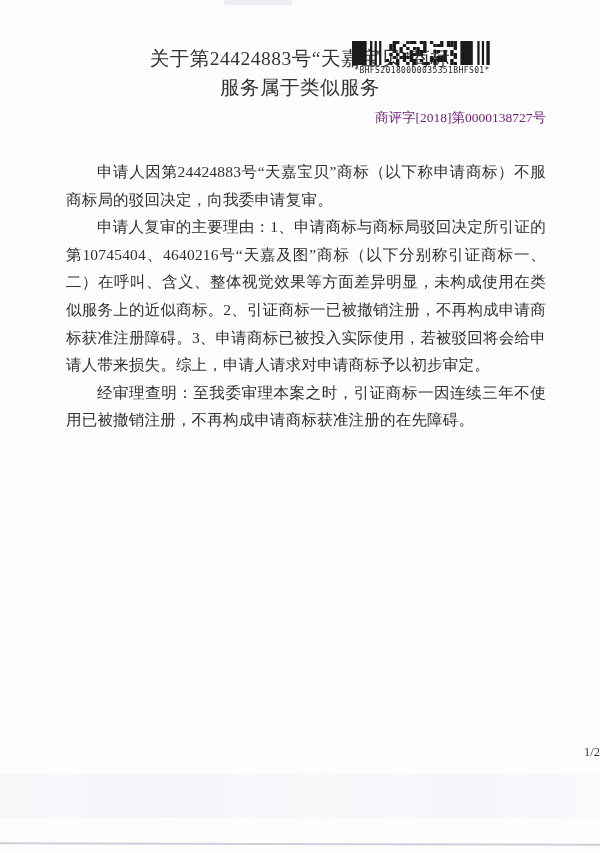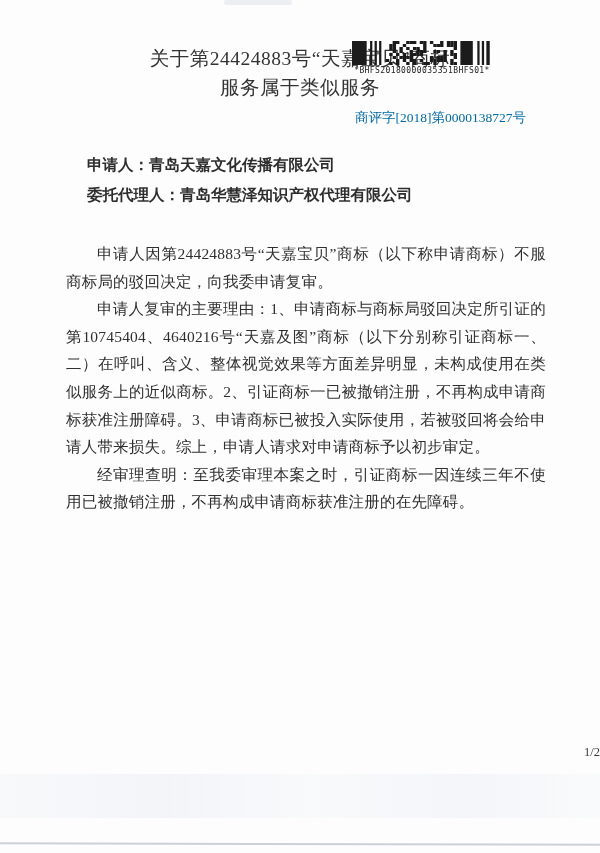--- a/index.html
+++ b/index.html
@@ -23,21 +23,21 @@
     margin-top:1px; font-family:"DejaVu Sans Mono",monospace;
     font-size:8px; letter-spacing:0.4px; color:#222; white-space:nowrap;
   }
 
   .authority {
     margin:88px 20px 0; text-align:center;
     font-size:30px; line-height:38px; font-weight:bold;
     color:#cb3a31; letter-spacing:0.5px; white-space:nowrap;
   }
   .subject { margin-top:44px; text-align:center; font-size:19.5px; line-height:29px; color:#333; letter-spacing:0.5px; }
-  .doc-number { margin-top:7px; padding-right:74px; text-align:right; font-size:13.5px; color:#0369a1; }
+  .doc-number { margin-top:7px; padding-right:54px; text-align:right; font-size:13.5px; color:#701a75; }
 
   .party-block { margin-top:23px; padding:0 54px 0 56px; font-size:15.5px; font-weight:bold; line-height:29.5px; color:#2d2d2d; }
   .party-block div { text-indent:2em; }
 
   .body-text { margin-top:31px; padding:0 54px 0 66px; font-size:15.5px; line-height:27.6px; text-align:justify; letter-spacing:0.2px; color:#2f2f2f; }
   .body-text p { margin:0; text-indent:2em; }
 
   .page-number { position:absolute; top:745px; left:0; right:0; text-align:right; font-size:12.5px; color:#3a3a3a; }
 </style>
 </head>
@@ -143,24 +143,20 @@
   </div>
 
 
   <div class="subject">
     <div>关于第24424883号“天嘉宝贝”商标</div>
     <div>服务属于类似服务</div>
   </div>
 
   <div class="doc-number">商评字[2018]第0000138727号</div>
 
-  <div class="party-block">
-    <div>申请人：青岛天嘉文化传播有限公司</div>
-    <div>委托代理人：青岛华慧泽知识产权代理有限公司</div>
-  </div>
 
   <div class="body-text">
     <p>申请人因第24424883号“天嘉宝贝”商标（以下称申请商标）不服商标局的驳回决定，向我委申请复审。</p>
     <p>申请人复审的主要理由：1、申请商标与商标局驳回决定所引证的第10745404、4640216号“天嘉及图”商标（以下分别称引证商标一、二）在呼叫、含义、整体视觉效果等方面差异明显，未构成使用在类似服务上的近似商标。2、引证商标一已被撤销注册，不再构成申请商标获准注册障碍。3、申请商标已被投入实际使用，若被驳回将会给申请人带来损失。综上，申请人请求对申请商标予以初步审定。</p>
     <p>经审理查明：至我委审理本案之时，引证商标一因连续三年不使用已被撤销注册，不再构成申请商标获准注册的在先障碍。</p>
   </div>
 
   <div class="page-number">1/2</div>
 
   <div class="bottom-patch"></div>

